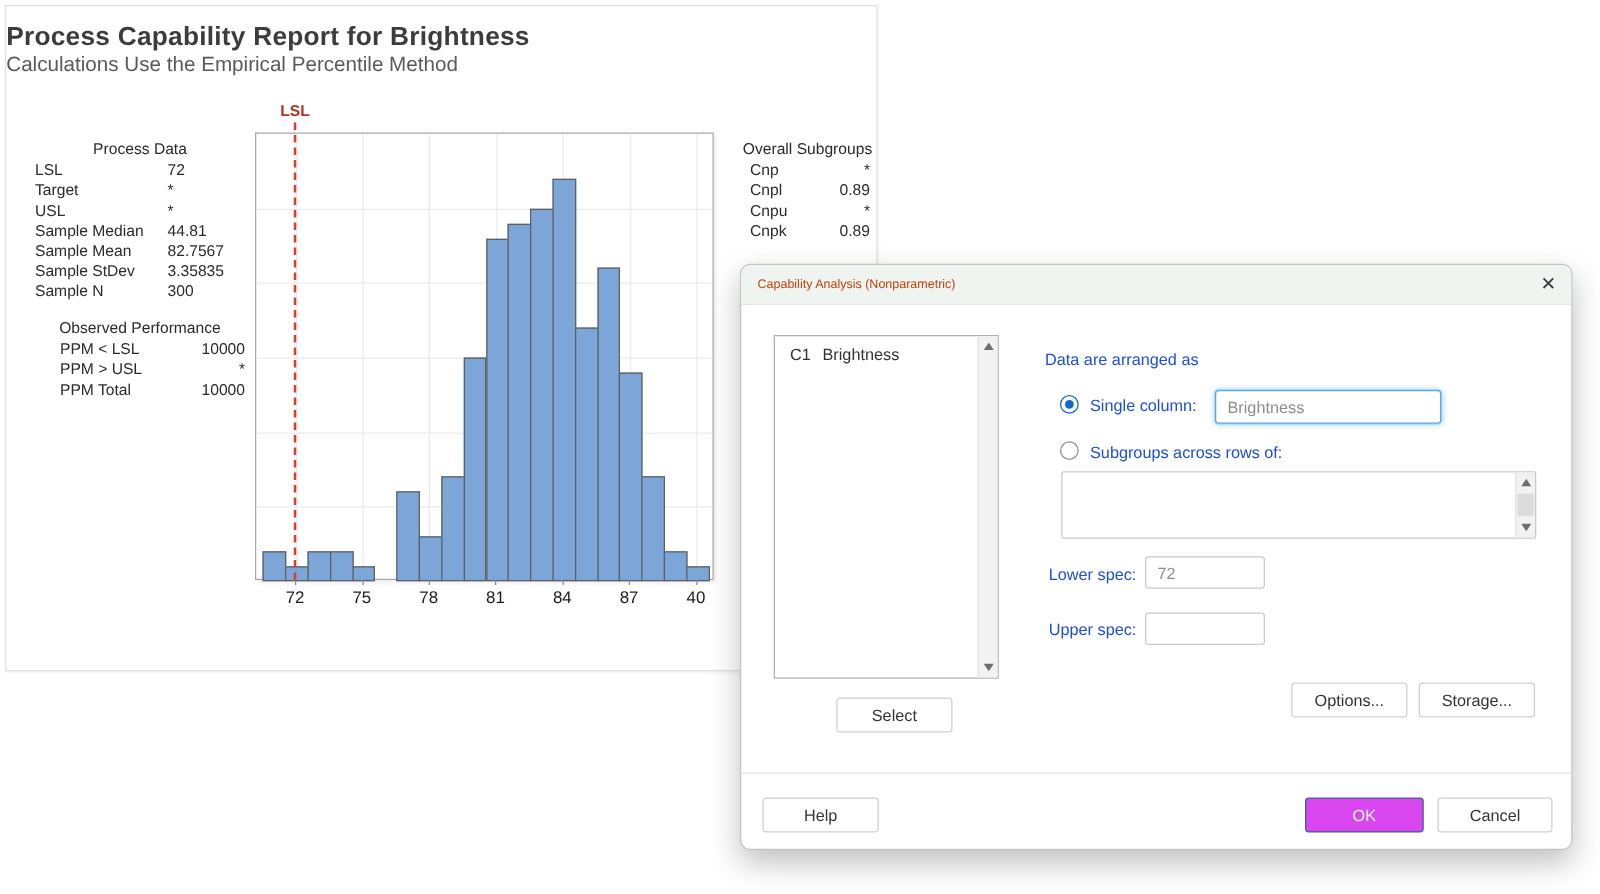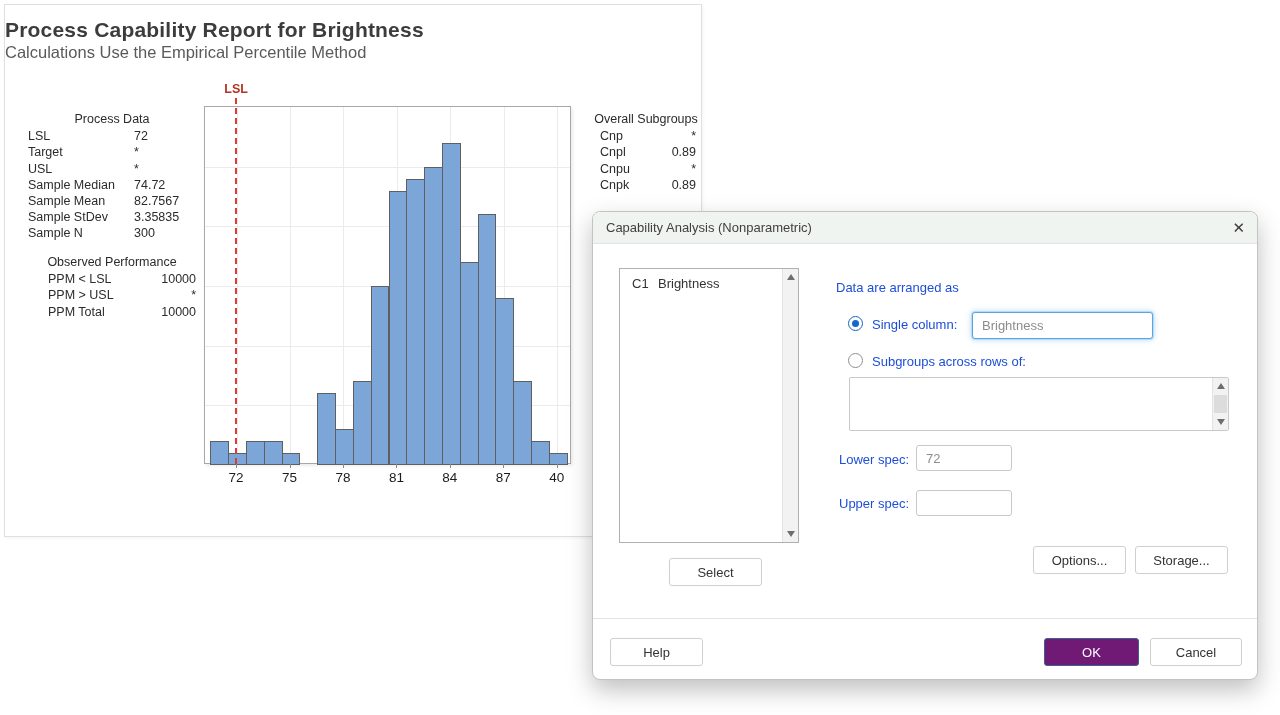--- a/index.html
+++ b/index.html
@@ -40,40 +40,40 @@
     position:absolute; left:592px; top:211px; width:666px; height:469px;
     background:#ffffff; border:1px solid #c3c3c3; border-radius:8px;
     box-shadow:0 10px 24px rgba(0,0,0,0.25);
     font-size:13px; color:#333; z-index:10;
   }
   .titlebar {
     position:absolute; left:0; top:0; right:0; height:32px;
     background:#f0f4f1; border-bottom:1px solid #e2e6e3;
     border-radius:8px 8px 0 0; display:flex; align-items:center;
   }
-  .titlebar .t { font-size:13px; color:#404040; margin-left:13px; }
+  .titlebar .t { font-size:10px; color:#c2410c; margin-left:13px; }
   .close-btn { margin-left:auto; margin-right:12px; font-size:15px; color:#3a3a3a; cursor:pointer; line-height:1; }
 
   .listbox {
     position:absolute; left:26px; top:56px; width:180px; height:275px;
     border:1px solid #b0b0b0; background:#fff;
   }
   .list-item { padding:7px 0 0 12px; color:#333; }
   .list-item .cid { display:inline-block; width:26px; }
   .vscroll { position:absolute; right:0; top:0; bottom:0; width:16px; background:#f2f2f2; border-left:1px solid #e3e3e3; }
   .vscroll .btn { position:absolute; left:0; width:15px; height:16px; display:flex; align-items:center; justify-content:center; }
   .tri-up { width:0; height:0; border-left:4px solid transparent; border-right:4px solid transparent; border-bottom:6px solid #6e6e6e; }
   .tri-down { width:0; height:0; border-left:4px solid transparent; border-right:4px solid transparent; border-top:6px solid #6e6e6e; }
 
   .btn-std {
     position:absolute; background:#ffffff; border:1px solid #cfcfcf; border-radius:3px;
     font-size:13px; color:#333; display:flex; align-items:center; justify-content:center;
     font-family:"Liberation Sans", sans-serif; cursor:pointer;
   }
-  .btn-primary { background:#701a75; border:1px solid #3a618e; color:#ffffff; }
+  .btn-primary { background:#d946ef; border:1px solid #3a618e; color:#ffffff; }
 
   .dlg-label { position:absolute; font-size:13px; color:#1d4ed8; white-space:nowrap; }
   .radio { position:absolute; width:15px; height:15px; border-radius:50%; background:#fff; }
   .radio.sel { border:1.5px solid #1269c7; }
   .radio.unsel { border:1px solid #8f8f8f; }
   .radio .dot { position:absolute; left:2.5px; top:2.5px; width:7px; height:7px; border-radius:50%; background:#1269c7; }
 
   .txt {
     position:absolute; border:1px solid #c9c9c9; border-radius:3px; background:#fff;
     font-size:13px; color:#8c8c8c; padding:0 9px; font-family:"Liberation Sans", sans-serif; outline:none;
@@ -104,21 +104,21 @@
         <div class="stat-row">
           <span>Target</span>
           <span class="v">*</span>
         </div>
         <div class="stat-row">
           <span>USL</span>
           <span class="v">*</span>
         </div>
         <div class="stat-row">
           <span>Sample Median</span>
-          <span class="v">74.72</span>
+          <span class="v">44.81</span>
         </div>
         <div class="stat-row">
           <span>Sample Mean</span>
           <span class="v">82.7567</span>
         </div>
         <div class="stat-row">
           <span>Sample StDev</span>
           <span class="v">3.35835</span>
         </div>
         <div class="stat-row">

